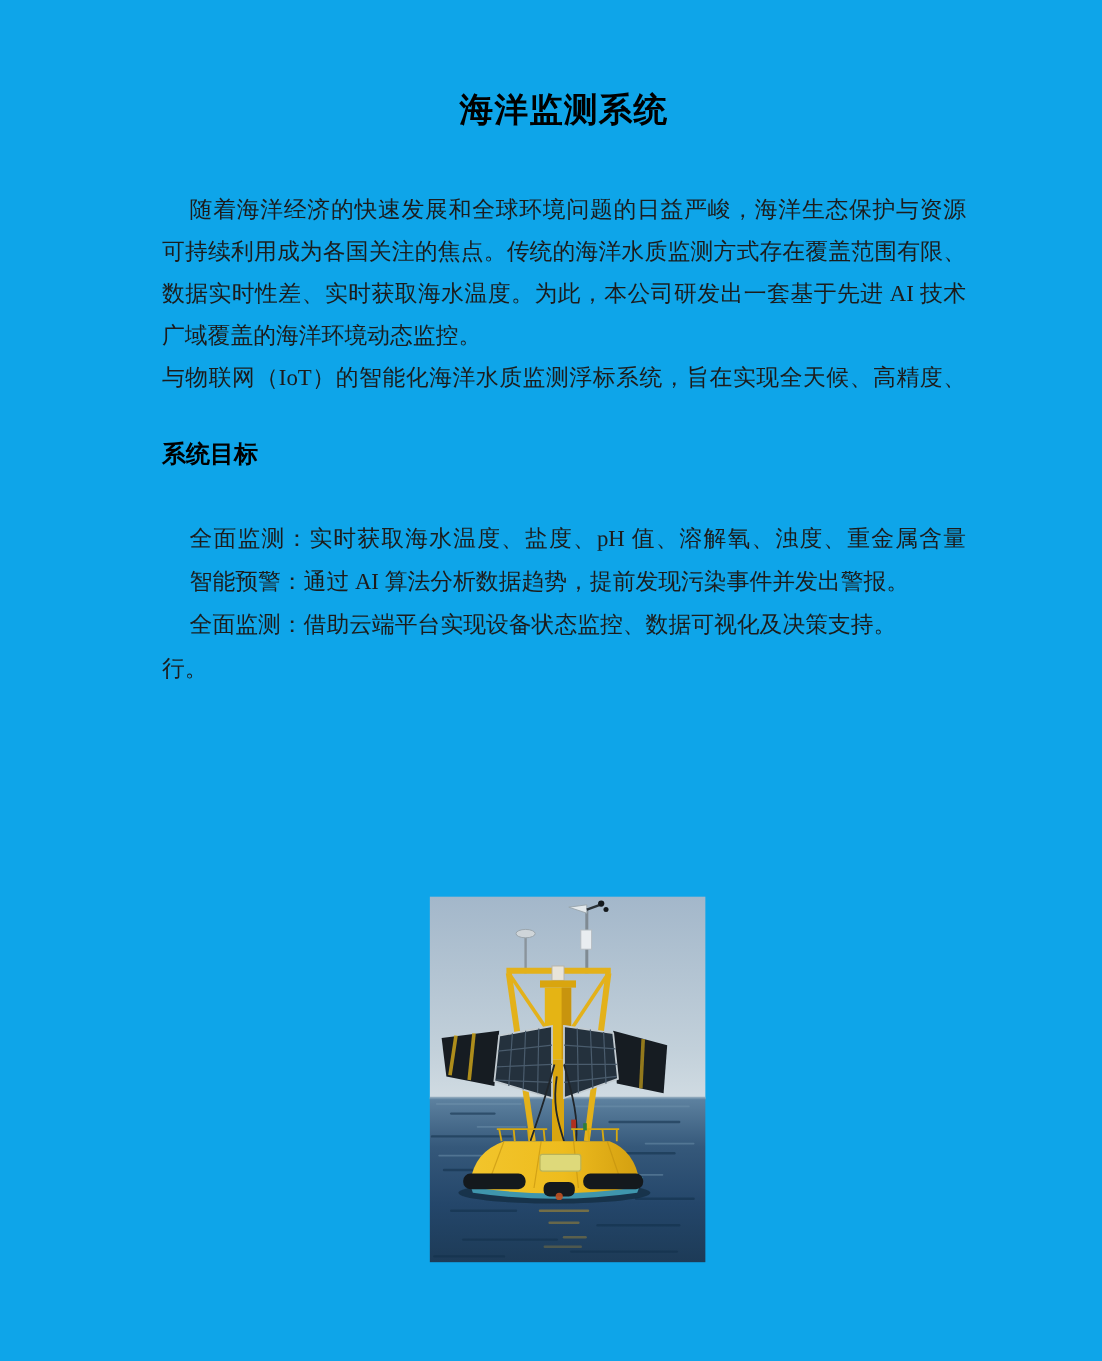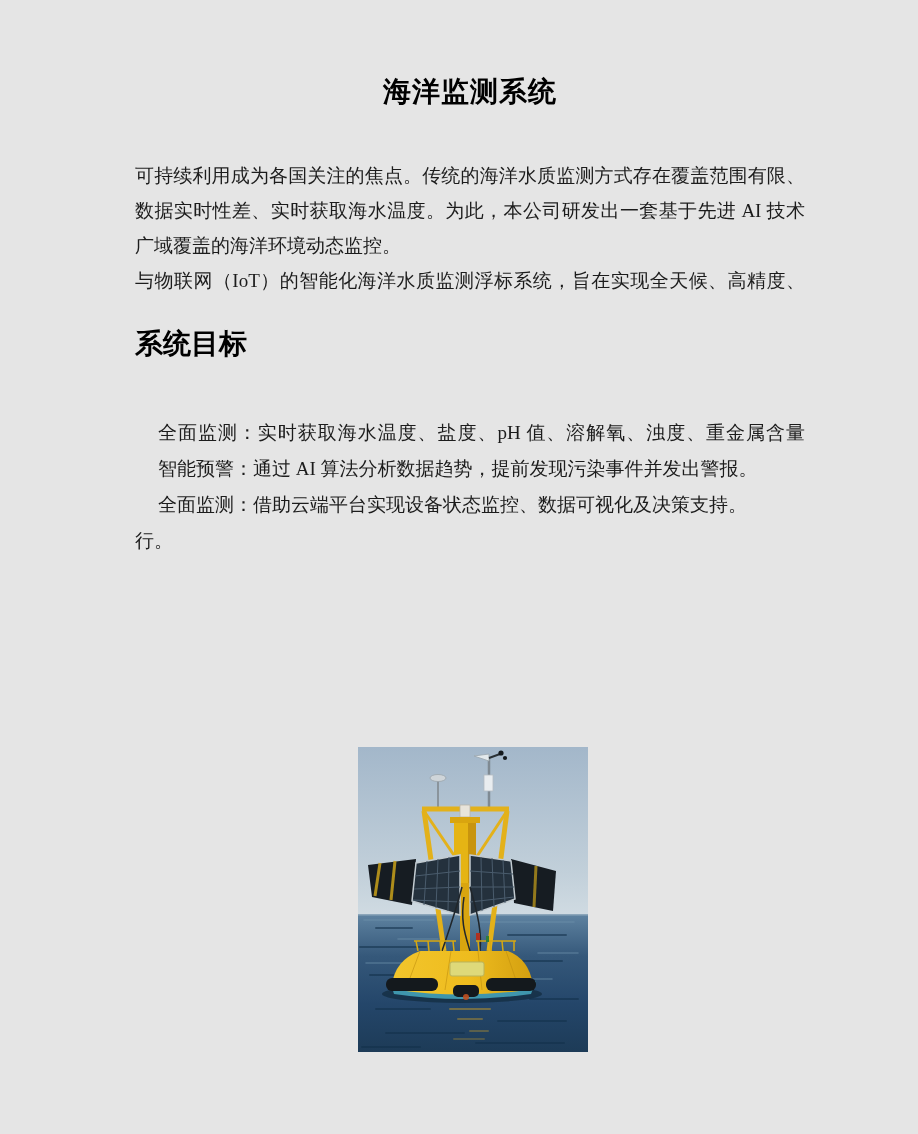--- a/index.html
+++ b/index.html
@@ -1,19 +1,19 @@
 <!DOCTYPE html>
 <html><head>
 <meta charset="utf-8">
 <style>
   html,body{margin:0;padding:0;background:#ffffff;}
   .page{
     position:relative;
     width:918px;height:1134px;
-    background:#e5e5e5;
+    background:#0ea5e9;
     overflow:hidden;
     font-family:"Liberation Serif","DejaVu Serif",serif;
     color:#1c1c1c;
   }
   .content{
     position:absolute;
     left:135px;top:0;width:670px;
   }
   .doc-title{
     margin-top:72px;
@@ -38,40 +38,41 @@
   .fill{
     white-space:normal;
     text-align:justify;
     text-align-last:justify;
   }
   .section-heading{
     margin-top:28px;
     height:36px;line-height:36px;
     font-family:"Liberation Sans","DejaVu Sans",sans-serif;
     font-weight:700;
-    font-size:28px;
+    font-size:20px;
     color:#000;
   }
-  .goals{margin-top:53px;}
+  .goals{margin-top:35px;}
   .photo-wrap{
     position:absolute;
     left:358px;top:747px;
     width:230px;height:305px;
   }
   .photo-wrap svg{display:block;}
 </style>
 </head>
 <body>
 
 <div class="page">
   <div class="content">
 
     <div class="doc-title">海洋监测系统</div>
 
     <div class="para intro">
+      <span class="line ind fill">随着海洋经济的快速发展和全球环境问题的日益严峻，海洋生态保护与资源</span>
       <span class="line fill">可持续利用成为各国关注的焦点。传统的海洋水质监测方式存在覆盖范围有限、</span>
       <span class="line fill">数据实时性差、实时获取海水温度。为此，本公司研发出一套基于先进 AI 技术</span>
       <span class="line">广域覆盖的海洋环境动态监控。</span>
       <span class="line fill">与物联网（IoT）的智能化海洋水质监测浮标系统，旨在实现全天候、高精度、</span>
     </div>
 
     <div class="section-heading">系统目标</div>
 
     <div class="para goals">
       <span class="line ind fill">全面监测：实时获取海水温度、盐度、pH 值、溶解氧、浊度、重金属含量</span>

